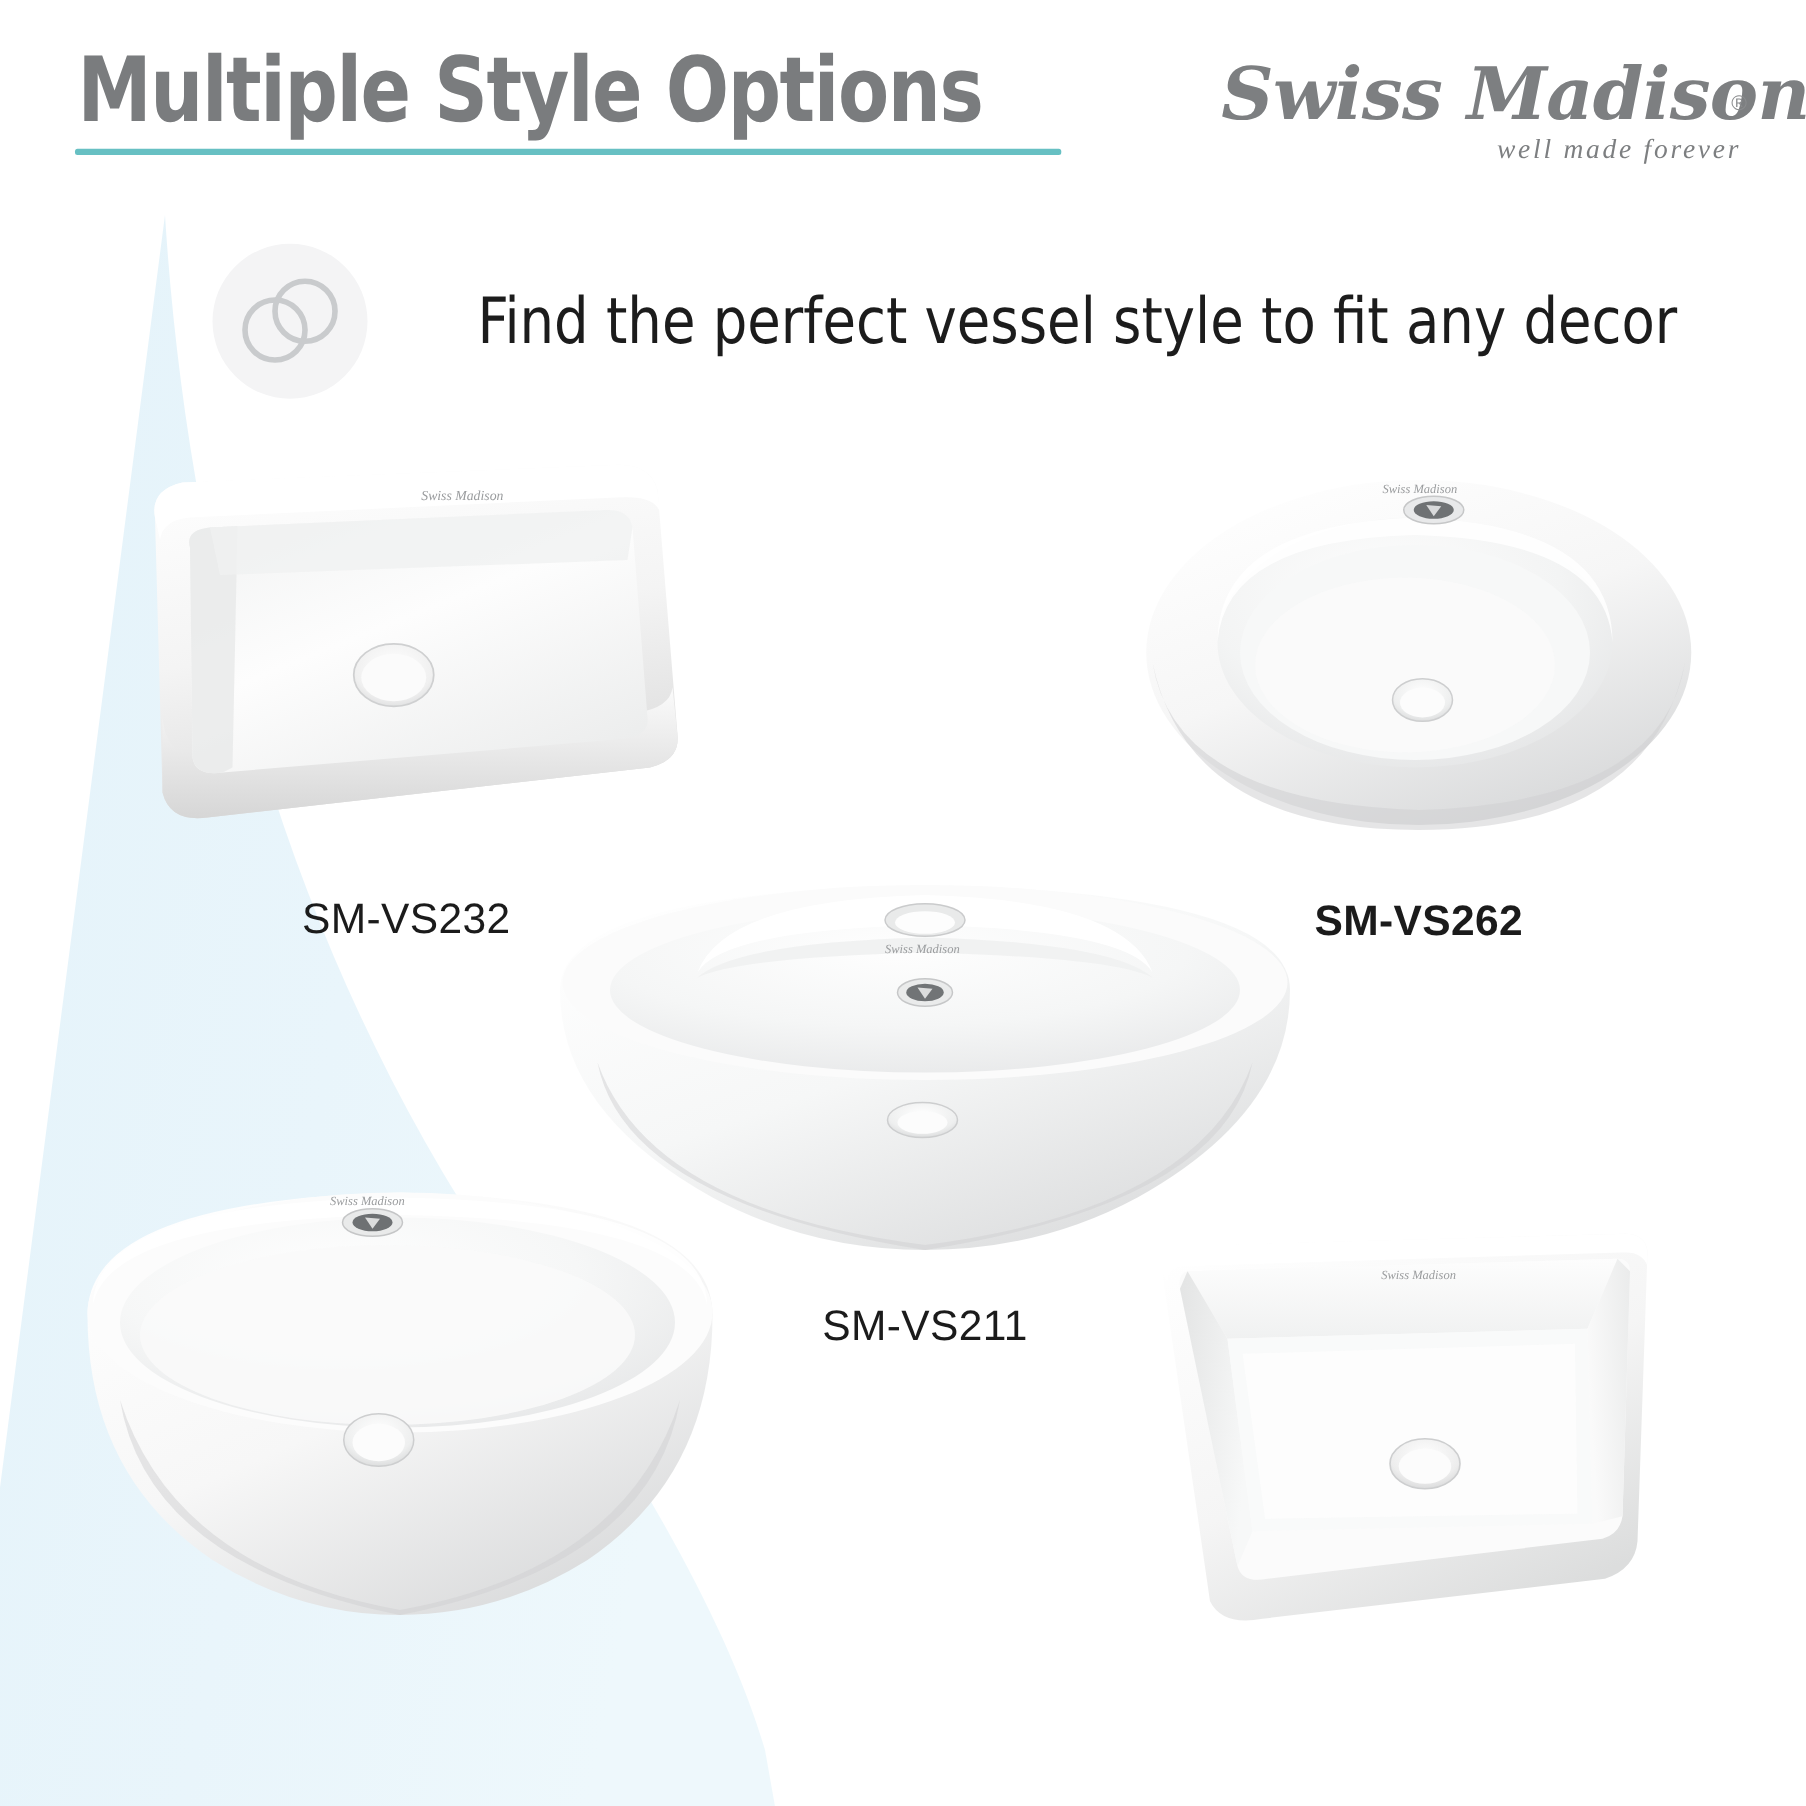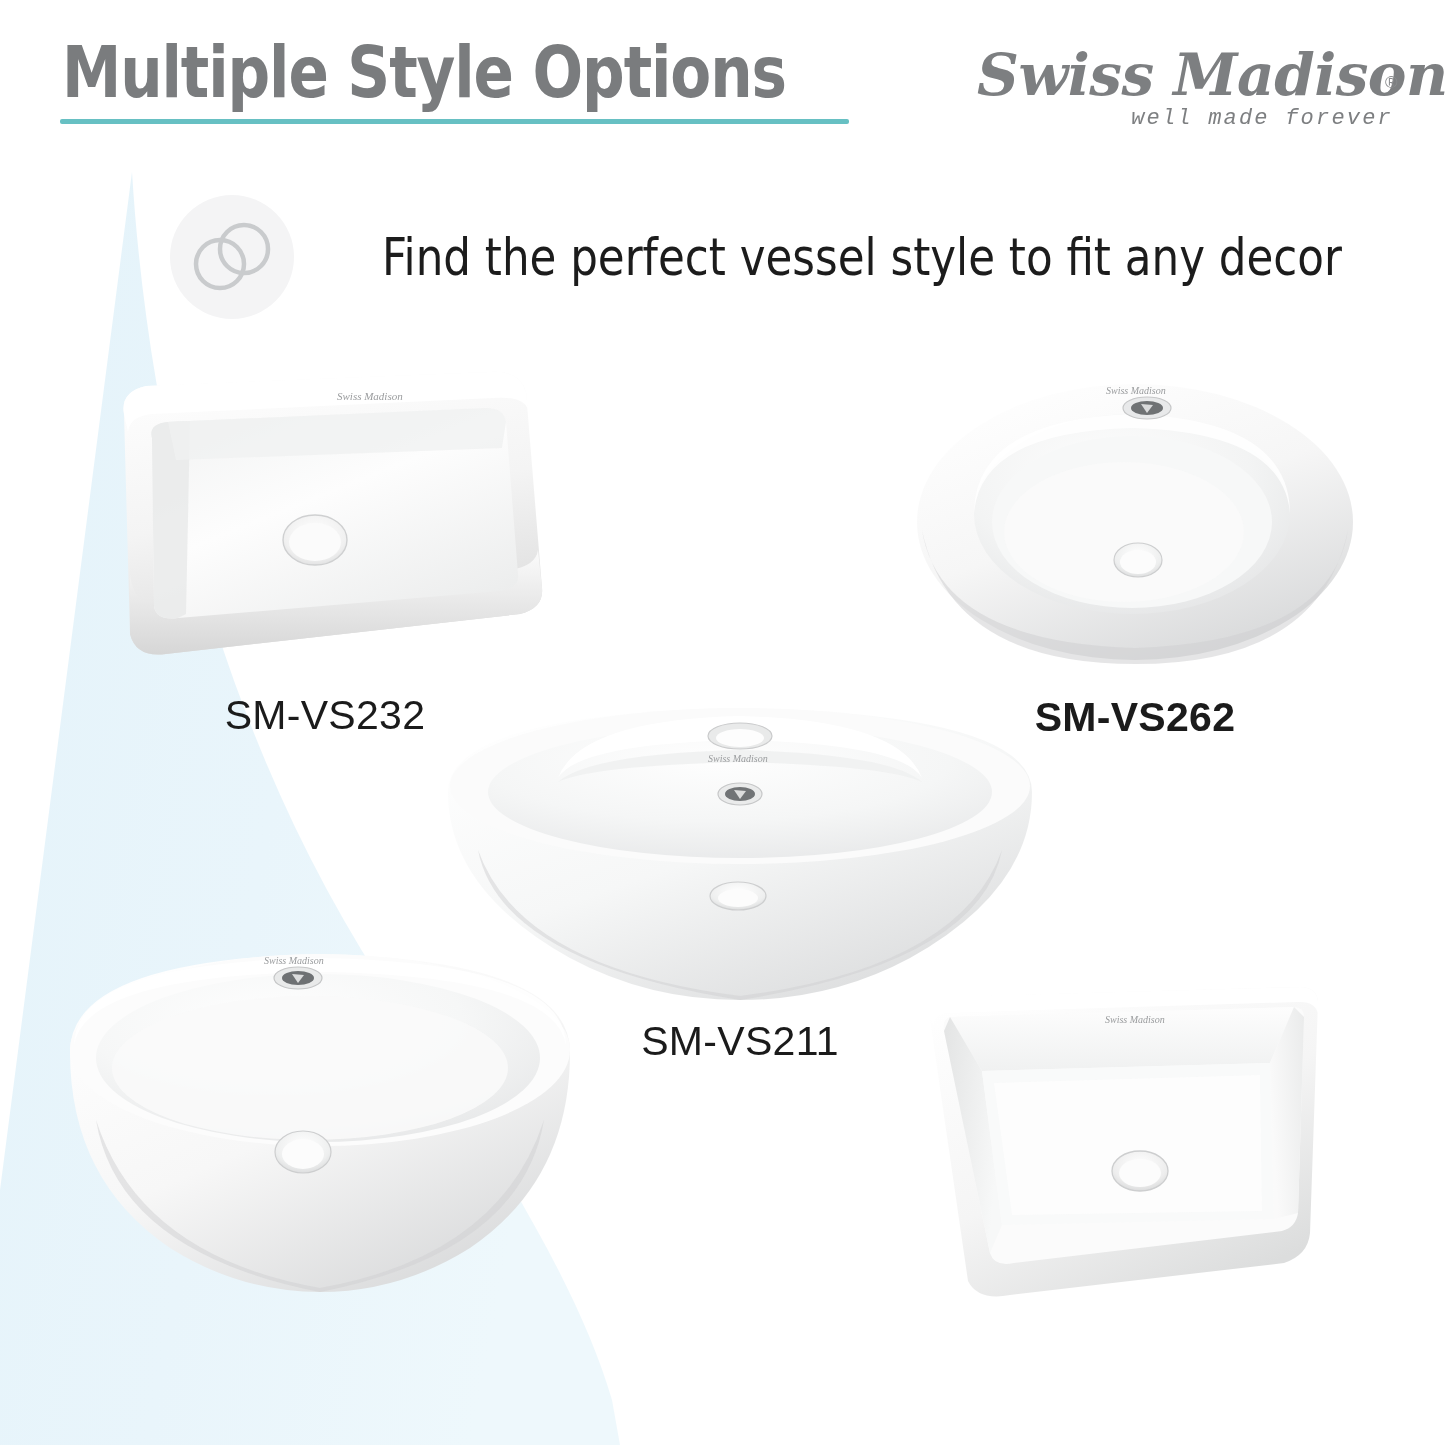--- a/index.html
+++ b/index.html
@@ -96,21 +96,21 @@
     color: #8a8c8e;
     font-family: "Liberation Sans", sans-serif;
     font-style: normal;
     font-weight: normal;
   }
 
   .brand-tagline {
     position: absolute;
     right: 4px;
     top: 62px;
-    font-family: Liberation Mono, monospace;
+    font-family: Liberation Serif, serif;
     font-style: italic;
     font-size: 22px;
     letter-spacing: 2.2px;
     color: #7d7f81;
     white-space: nowrap;
   }
 
   
   .subtitle-row {
     position: absolute;
@@ -156,24 +156,25 @@
     position: relative;
     width: 100%;
   }
 
   .product-label {
     position: absolute;
     left: 0;
     width: 100%;
     text-align: center;
     font-family: "Liberation Sans", sans-serif;
-    font-size: 41px;
+    font-size: 34px;
     color: #1b1b1b;
     letter-spacing: 0.3px;
     white-space: nowrap;
+    margin-top: 24px;
   }
 
   
   #prod-vs232 { left: 90px;  top: 352px; width: 470px; height: 400px; }
   #prod-vs262 { left: 910px; top: 372px; width: 450px; height: 380px; }
   #prod-vs211 { left: 440px; top: 700px; width: 600px; height: 390px; }
   #prod-vs212 { left: 60px;  top: 940px; width: 520px; height: 420px; }
   #prod-vs222 { left: 890px; top: 975px; width: 450px; height: 400px; }
 
   #prod-vs232 .product-label { top: 340px; }

